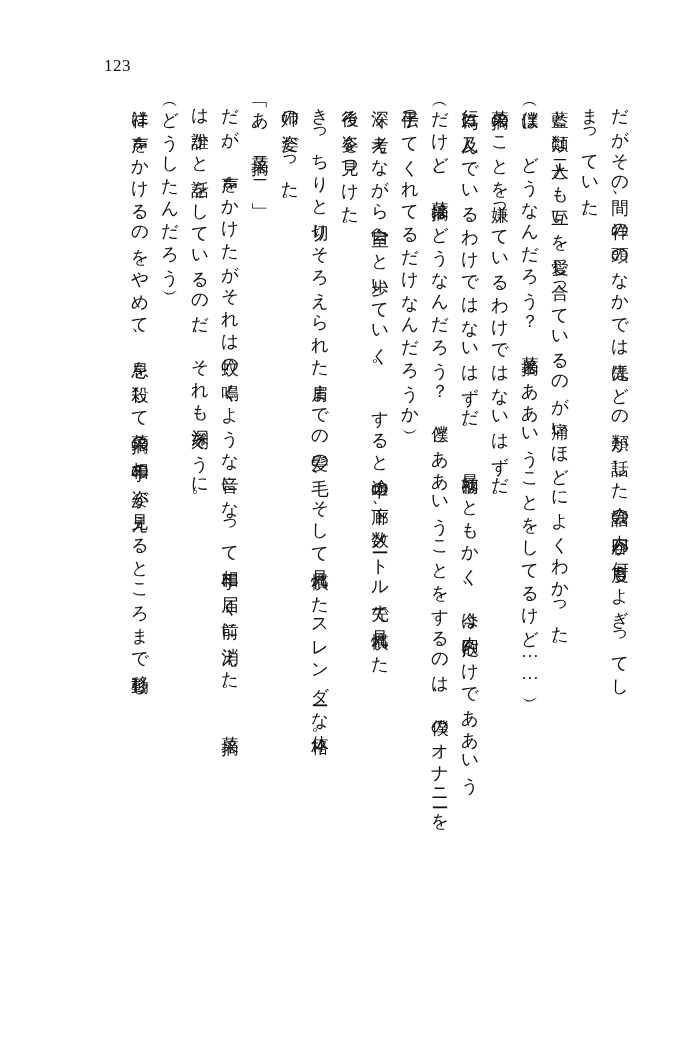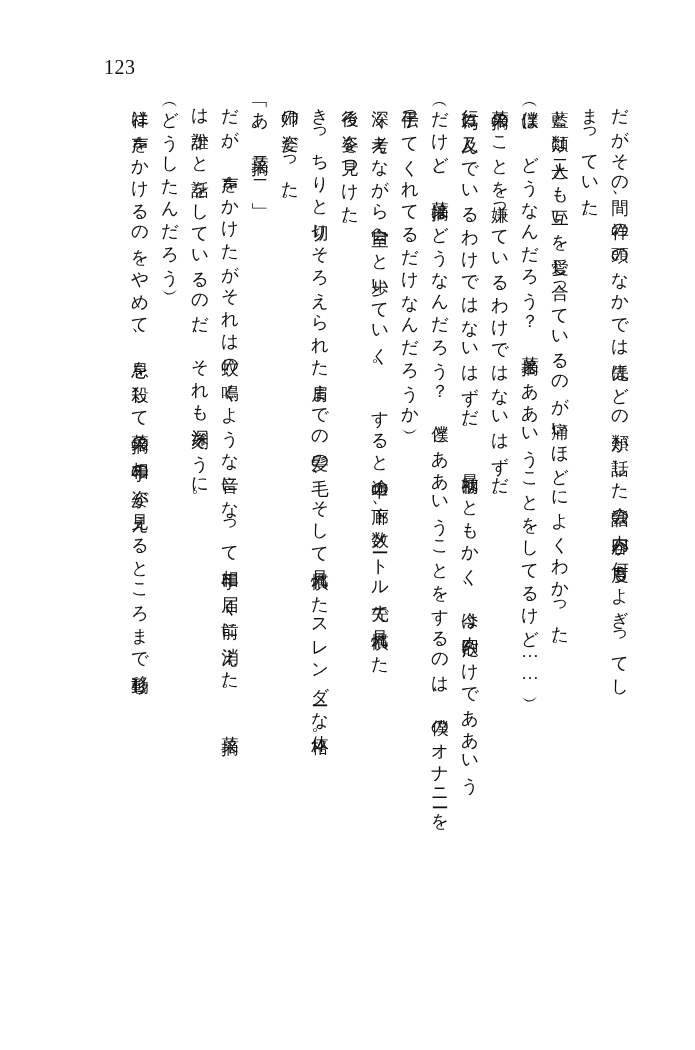--- a/index.html
+++ b/index.html
@@ -12,21 +12,21 @@
     width: 695px;
     height: 1050px;
     background: #ffffff;
     overflow: hidden;
     font-family: "Liberation Serif", "DejaVu Serif", serif;
   }
   #page-number {
     position: absolute;
     top: 56px;
     left: 104px;
-    font-size: 20px;
+    font-size: 17px;
     color: #111111;
     letter-spacing: 0.5px;
     font-family: "Liberation Serif", "DejaVu Serif", serif;
   }
   #text-block {
     position: absolute;
     top: 96px;
     left: 60px;
     width: 575px;
     height: 860px;

